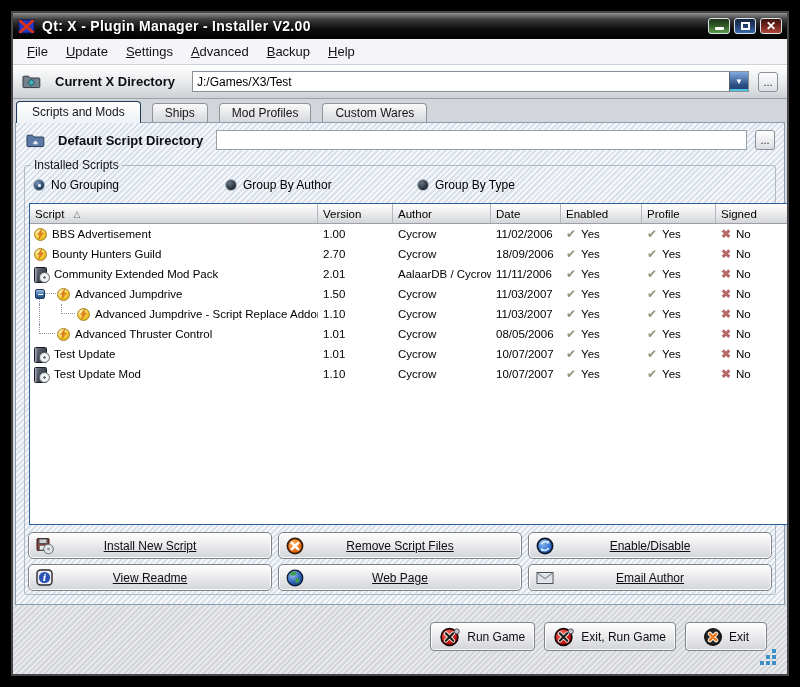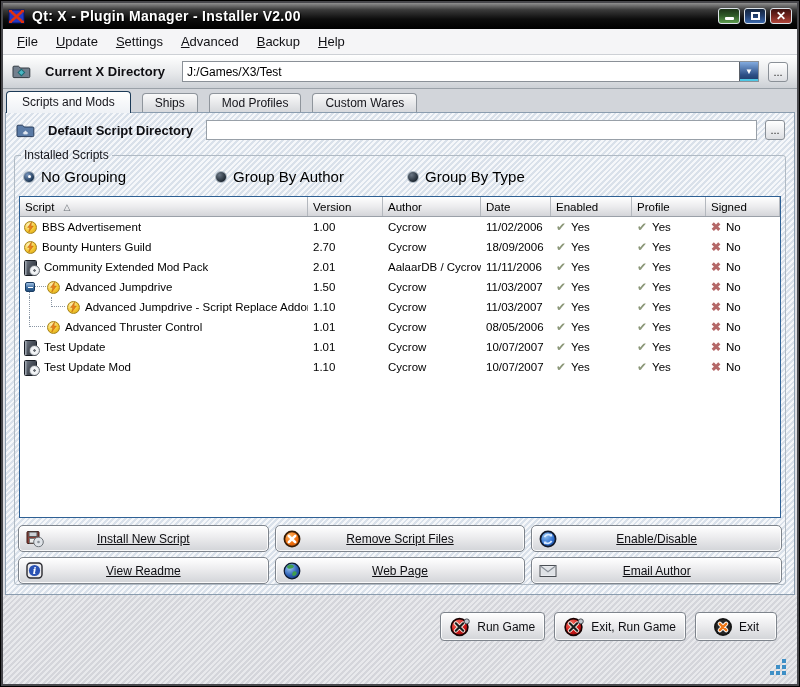--- a/index.html
+++ b/index.html
@@ -1,17 +1,17 @@
 <!DOCTYPE html>
 <html><head>
 <meta charset="utf-8">
 <style>
   html,body{margin:0;padding:0;background:#888;font-family:"Liberation Sans",sans-serif;}
   *{box-sizing:border-box;}
-  .window{width:800px;height:687px;background:#000;padding:1px;margin:0;}
+  .window{width:800px;height:687px;background:#000;padding:11px;margin:0;}
   .frame{height:100%;border:2px solid #47474b;background:#dcdde2;display:flex;flex-direction:column;overflow:hidden;}
 
   
   .titlebar{flex:0 0 26px;background:linear-gradient(#8f8f8f,#3a3a3a 26%,#0d0d0d 62%,#000);display:flex;align-items:center;padding:0 5px;gap:6px;}
   .app-icon{width:18px;height:16px;display:flex;align-items:center;}
   .title{flex:1;color:#fff;font-weight:bold;font-size:14px;letter-spacing:.3px;text-shadow:1px 1px 1px #000;white-space:nowrap;overflow:hidden;}
   .winbtns{display:flex;gap:4px;}
   .wbtn{width:22px;height:16px;border:1px solid #dde4ea;border-radius:3px;display:flex;align-items:center;justify-content:center;cursor:default;}
   .wbtn.min{background:linear-gradient(#1d3318,#2f5727 45%,#5d9c4e);}
   .wbtn.max{background:linear-gradient(#14243d,#1f3a66 45%,#3c69ad);}
@@ -43,21 +43,21 @@
     background-color:#e9eef4;
     background-image:repeating-linear-gradient(135deg,rgba(255,255,255,.55) 0 2px,rgba(176,190,208,.28) 2px 4px);}
   .scriptdir-row{display:flex;align-items:center;gap:8px;margin:7px 9px 0 10px;}
   .sd-label{font-weight:bold;font-size:13px;color:#0e0e12;flex:0 0 150px;white-space:nowrap;}
   .sd-input{flex:1;height:20px;border:1px solid #98a0a8;background:#fff;font-family:inherit;font-size:12px;padding:0 4px;}
 
   .groupbox{margin:8px 8px 0;border:1px solid #b0bac4;border-radius:3px;height:437px;padding:0;min-width:0;}
   .groupbox legend{font-size:12px;color:#14141a;margin-left:6px;padding:0 3px;}
 
   .radio-row{display:flex;padding:6px 0 0 8px;}
-  .radio-opt{display:flex;align-items:center;gap:6px;width:192px;font-size:15px;color:#000;}
+  .radio-opt{display:flex;align-items:center;gap:6px;width:192px;font-size:12px;color:#000;}
   .radio{width:12px;height:12px;border-radius:50%;border:1px solid #aab4be;background:radial-gradient(circle at 35% 30%,#6a7684,#1a242e 75%);position:relative;}
   .radio.sel{background:radial-gradient(circle at 35% 30%,#7a98c0,#16304e 75%);}
   .radio.sel::after{content:"";position:absolute;left:3.5px;top:3.5px;width:3px;height:3px;border-radius:50%;background:#fff;}
 
   
   .stable{margin:11px 0 0 4px;width:762px;height:322px;background:#fff;border:1px solid #2e6094;overflow:hidden;font-size:11.5px;color:#000;}
   .thead{display:flex;height:20px;background:linear-gradient(#ffffff,#ececee 50%,#d4d5d9);border-bottom:1px solid #9aa0a8;}
   .th{border-right:1px solid #b4b8be;padding-left:5px;display:flex;align-items:center;gap:9px;white-space:nowrap;overflow:hidden;}
   .sort-indicator{color:#6a7076;font-size:9px;}
   .tr{display:flex;height:20px;align-items:center;}

